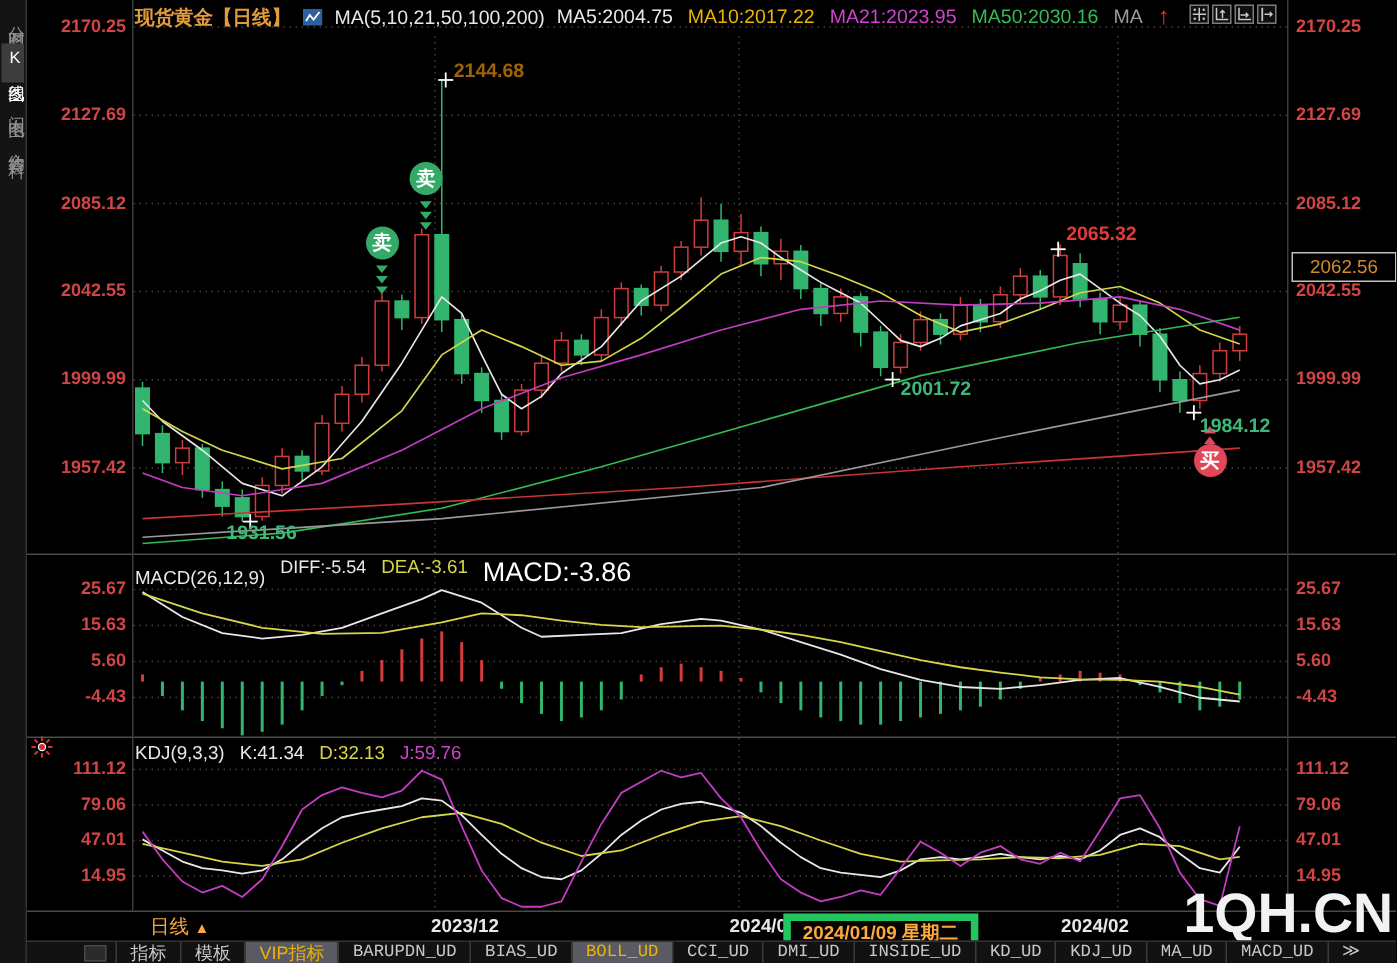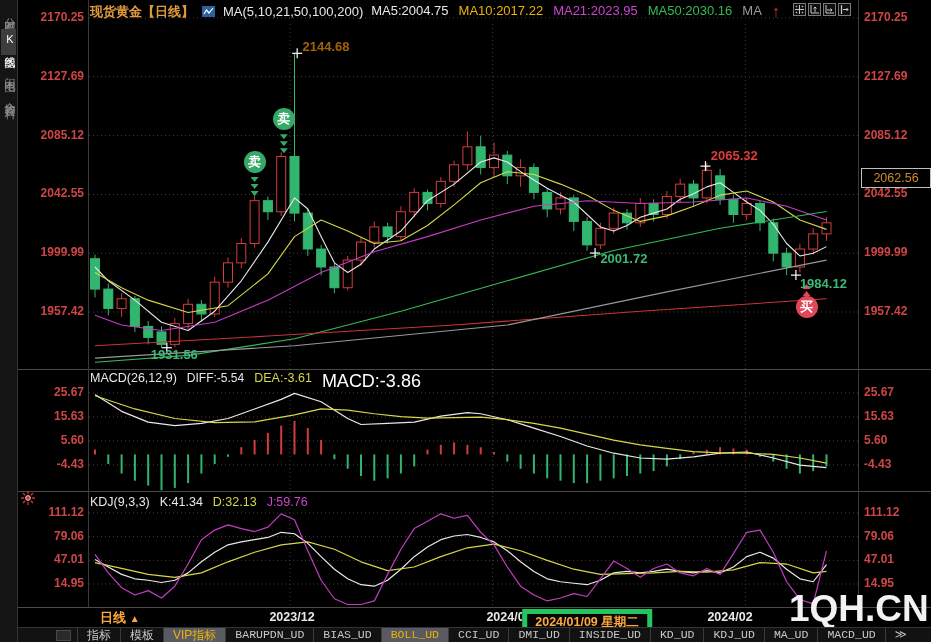--- a/index.html
+++ b/index.html
@@ -14,29 +14,29 @@
   .side-item.active{background:#3d3d3d;color:#fff;}
   
   #header{position:absolute;left:90px;top:3px;height:17px;display:flex;align-items:center;gap:8px;z-index:5;white-space:nowrap;}
   #header .sym{color:#e09b3d;font-size:13px;font-weight:bold;}
   #header .set{color:#e8e8e8;font-size:13px;}
   .hv{font-size:13px;margin-right:2px;}
   #win-icons{position:absolute;left:793px;top:3px;display:flex;gap:2px;z-index:5;}
   .wbtn{width:13px;height:13px;border:1px solid #7a7a7a;background:#101010;box-sizing:border-box;cursor:pointer;display:flex;align-items:center;justify-content:center;}
   
   .axlbl{position:absolute;font-size:12px;font-weight:600;color:#d04545;z-index:4;}
-  .phead{position:absolute;z-index:4;display:flex;gap:10px;align-items:flex-start;white-space:nowrap;}
+  .phead{position:absolute;z-index:4;display:flex;gap:10px;align-items:flex-end;white-space:nowrap;}
   .phead .t{color:#e8e8e8;font-size:12.5px;}
   .ann{position:absolute;font-size:13px;font-weight:bold;z-index:4;white-space:nowrap;}
   .marker{position:absolute;width:22px;height:22px;border-radius:50%;color:#fff;font-size:13px;font-weight:bold;
           text-align:center;line-height:22px;z-index:5;}
   #price-box{position:absolute;left:861px;top:168px;width:68px;height:18px;border:1px solid #c0c0c0;
              background:#000;color:#d08a2a;font-size:12.5px;font-weight:normal;text-align:center;line-height:18px;z-index:5;}
   
-  #period-sel{position:absolute;left:100px;top:609px;color:#ffa83c;font-size:13px;font-weight:bold;z-index:5;cursor:pointer;}
+  #period-sel{position:absolute;left:100px;top:609px;color:#ffa83c;font-size:13px;font-weight:normal;z-index:5;cursor:pointer;}
   .dtick{position:absolute;top:610px;transform:translateX(-50%);color:#e8e8e8;font-size:12.5px;font-weight:bold;z-index:5;white-space:nowrap;}
   .dtick.hl{border:5px solid #22c55e;background:#050505;color:#ffa83c;padding:0 8px;height:16px;line-height:16px;top:609px;}
   #watermark{position:absolute;left:789px;top:588px;font-size:37px;font-weight:bold;color:#f2f2f2;z-index:6;letter-spacing:0;}
   
   #toolbar{position:absolute;left:18px;bottom:0;width:913px;height:14px;background:#121212;border-top:1px solid #333;
            display:flex;align-items:stretch;z-index:7;}
   #tb-grip{width:13px;height:9px;background:#2a2a2a;border:1px solid #484848;margin:2px 6px 0 38px;}
   .tb{font-size:12px;color:#c8c8c8;line-height:14px;padding:0 9px;border-left:1px solid #3a3a3a;cursor:pointer;white-space:nowrap;}
   .tb.mono{font-family:"Liberation Mono",monospace;font-size:11.5px;}
   .tb.active{background:#5a5a62;color:#eab308;}
@@ -403,17 +403,17 @@
     <div class="axlbl" style="position: absolute; left: 18px; top: 576px; width: 66px; text-align: right;">14.95</div>
     <div class="axlbl" style="position: absolute; left: 864px; top: 576px; width: 64px; text-align: left;">14.95</div>
     <div class="ann" style="left: 302.48px; top: 39.3544px; color: #a16207; text-align: center;">2144.68</div>
     <div class="ann" style="left: 710.79px; top: 148.484px; color: rgb(224, 60, 60);">2065.32</div>
     <div class="ann" style="left: 600.4px; top: 250.706px; color: rgb(60, 184, 120);">2001.72</div>
     <div class="ann" style="left: 799.9px; top: 275.571px; color: rgb(60, 184, 120);">1984.12</div>
     <div class="ann" style="left: 150.86px; top: 347.403px; color: rgb(60, 184, 120);">1931.56</div>
     <div class="marker" style="left: 243.6px; top: 151.009px; background: rgb(53, 170, 104);">卖</div>
     <div class="marker" style="left: 272.86px; top: 108.186px; background: rgb(53, 170, 104);">卖</div>
     <div class="marker" style="left: 795.55px; top: 296.055px; background: rgb(224, 72, 90);">买</div>
-    <div class="dtick" style="left: 292px;">2023/12</div>
+    <div class="dtick" style="left: 310px;">2023/12</div>
     <div class="dtick" style="left: 509px;">2024/01</div>
     <div class="dtick hl" style="left: 587px;">2024/01/09 星期二</div>
     <div class="dtick" style="left: 730px;">2024/02</div>
   </div>
 
 </body></html>

